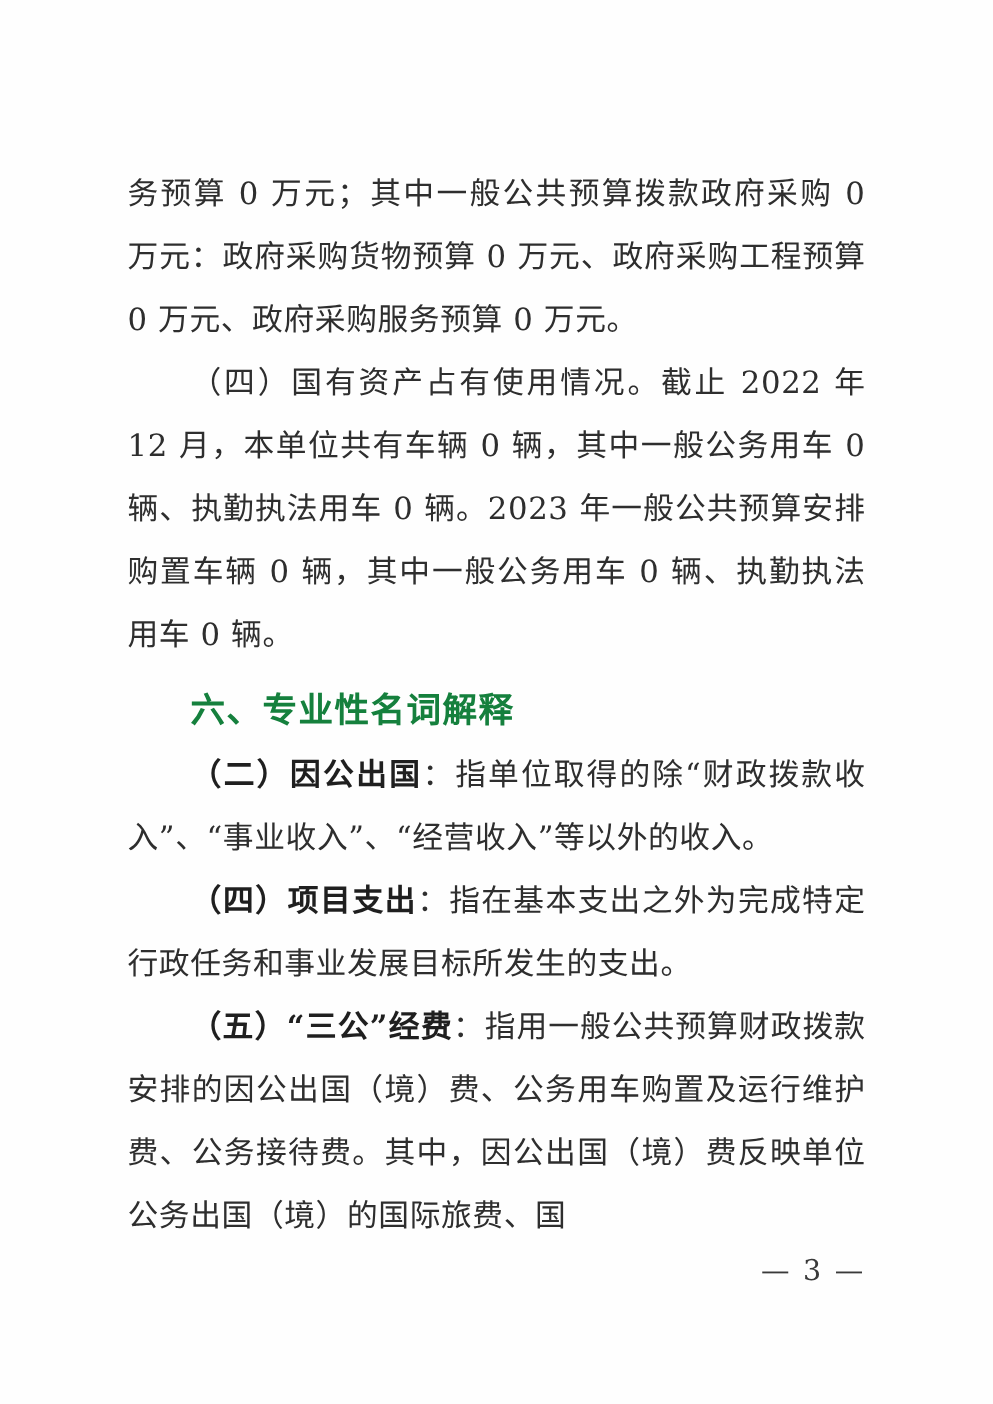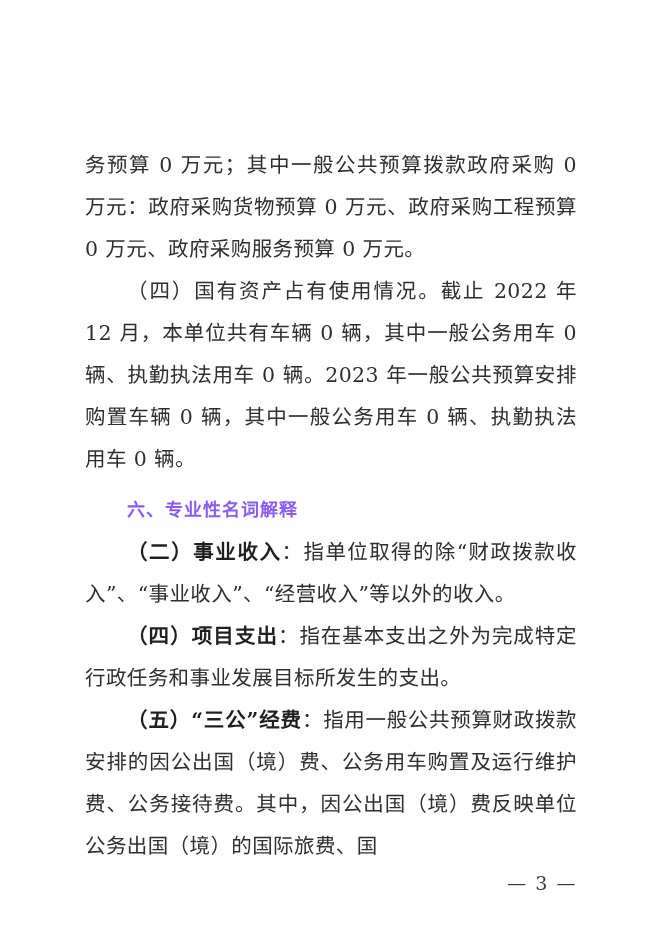--- a/index.html
+++ b/index.html
@@ -15,21 +15,20 @@
     overflow: hidden;
     font-family: "DejaVu Serif", "Liberation Serif", serif;
     color: #2b2b2b;
     -webkit-font-smoothing: antialiased;
   }
 
   #page {
     position: absolute;
     inset: 0;
     background: #fefefe;
-    margin-top: 36px;
   }
 
   
   #content {
     position: absolute;
     left: 85px;
     top: 108px;
     width: 492px;
   }
 
@@ -46,26 +45,26 @@
   }
 
   .indent {
     text-indent: 42px;
   }
 
   
   .heading {
     margin: 0;
     padding-top: 9px;
-    font-size: 18px;
+    font-size: 23px;
     line-height: 42px;
     text-indent: 42px;
     font-weight: 700;
     letter-spacing: 1px;
-    color: #8b5cf6;
+    color: #15803d;
     font-family: "DejaVu Sans", "Liberation Sans", sans-serif;
   }
 
   
   .term {
     font-weight: 700;
     color: #1f1f1f;
     letter-spacing: 0.6px;
   }
 
@@ -91,21 +90,21 @@
   <div id="content">
 
     <p class="para">务预算 0 万元；其中一般公共预算拨款政府采购 0 万元：政府采购货物预算 0 万元、政府采购工程预算 0 万元、政府采购服务预算 0 万元。</p>
 
 
     <p class="para indent">（四）国有资产占有使用情况。截止 2022 年 12 月，本单位共有车辆 0 辆，其中一般公务用车 0 辆、执勤执法用车 0 辆。2023 年一般公共预算安排购置车辆 0 辆，其中一般公务用车 0 辆、执勤执法用车 0 辆。</p>
 
     <h2 class="heading">六、专业性名词解释</h2>
 
 
-    <p class="para indent"><span class="term">（二）事业收入</span><span>：指单位取得的除“财政拨款收入”、“事业收入”、“经营收入”等以外的收入。</span></p>
+    <p class="para indent"><span class="term">（二）因公出国</span><span>：指单位取得的除“财政拨款收入”、“事业收入”、“经营收入”等以外的收入。</span></p>
 
 
     <p class="para indent"><span class="term">（四）项目支出</span><span>：指在基本支出之外为完成特定行政任务和事业发展目标所发生的支出。</span></p>
 
     <p class="para indent"><span class="term">（五）“三公”经费</span><span>：指用一般公共预算财政拨款安排的因公出国（境）费、公务用车购置及运行维护费、公务接待费。其中，因公出国（境）费反映单位公务出国（境）的国际旅费、国</span></p>
 
   </div>
 
   <div id="page-number">— 3 —</div>
 

